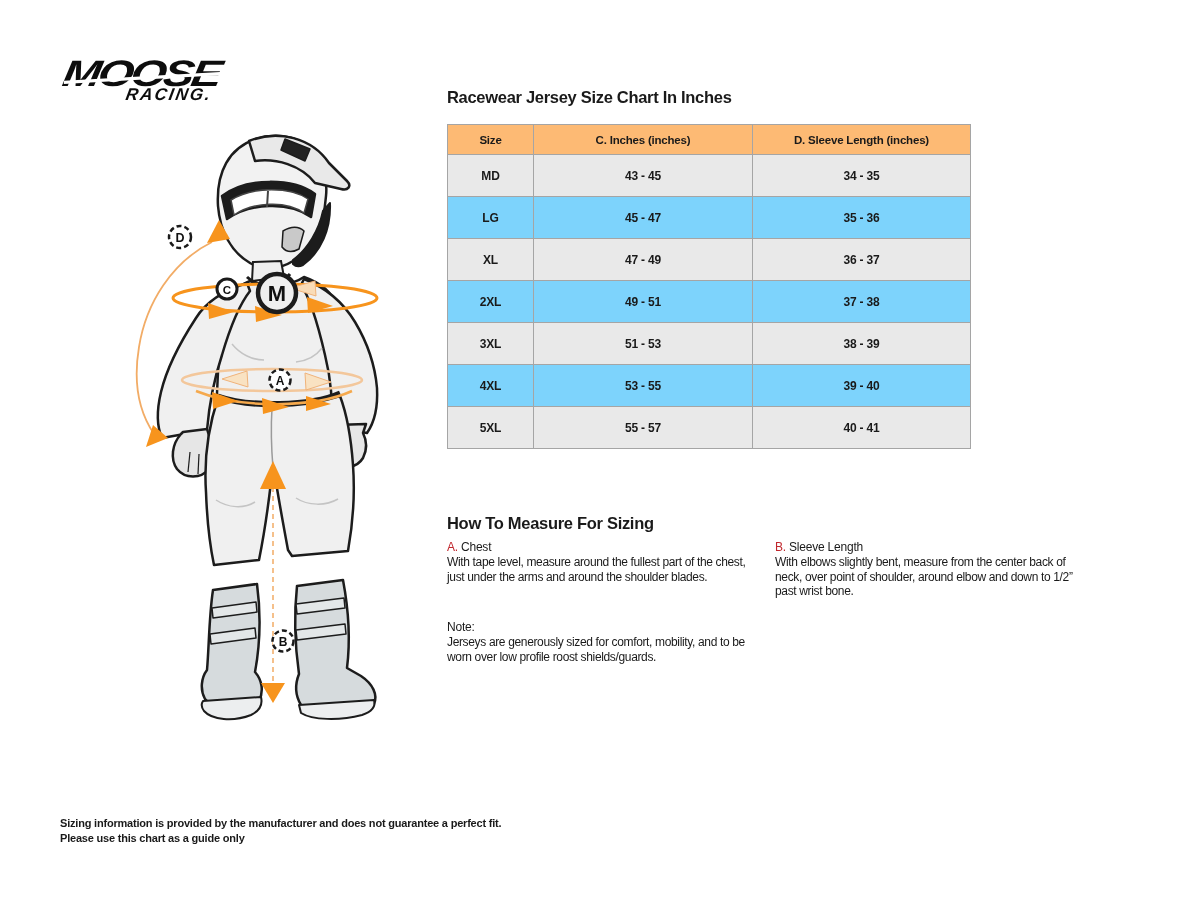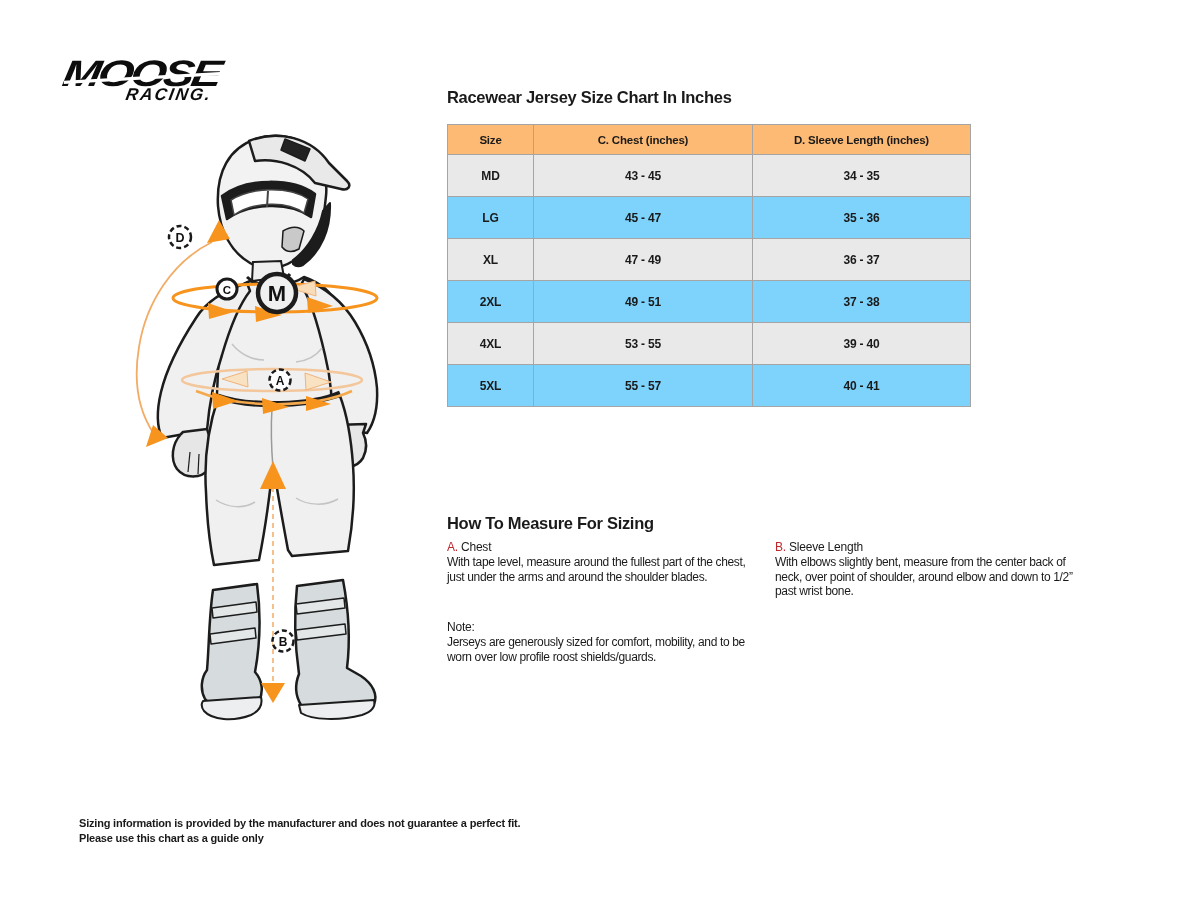--- a/index.html
+++ b/index.html
@@ -35,21 +35,21 @@
   .size-table td{height:41px;font-size:12px;letter-spacing:-.2px;background:#7dd3fc;}
   .size-table tbody tr:nth-child(odd) td{background:#e9e9e9;}
   .sec-heading{position:absolute;left:447px;top:514px;font-size:16.5px;font-weight:bold;letter-spacing:-.3px;}
   .measure-item{position:absolute;top:540px;width:312px;}
   .measure-a{left:447px;}
   .measure-b{left:775px;width:308px;}
   .item-head{font-size:12px;font-weight:normal;letter-spacing:-.2px;margin-bottom:1px;}
   .item-head .red{color:#c1272d;margin-right:3px;}
   .item-text{font-size:12px;line-height:1.22;letter-spacing:-.35px;}
   .note-block{position:absolute;left:447px;top:620px;width:312px;}
-  .footer{position:absolute;left:60px;top:816px;font-size:11px;font-weight:bold;line-height:1.35;letter-spacing:-.2px;margin-left:19px;}
+  .footer{position:absolute;left:60px;top:816px;font-size:11px;font-weight:bold;line-height:1.35;letter-spacing:-.2px;}
   
   .figure-wrap{position:absolute;left:85px;top:125px;width:360px;height:620px;}
   .figure-wrap svg{display:block;}
   .marker-letter{font-family:"Liberation Sans",sans-serif;font-weight:bold;fill:#111;}
 </style>
 </head>
 <body>
 
 <div class="logo">
   <div class="logo-moose">MOOSE</div>
@@ -60,21 +60,21 @@
 
 <table class="size-table">
   <colgroup>
       <col style="width:86px">
       <col style="width:219px">
       <col style="width:218px">
     </colgroup>
   <thead>
     <tr>
       <th>Size</th>
-      <th>C. Chest (inches)</th>
+      <th>C. Inches (inches)</th>
       <th>D. Sleeve Length (inches)</th>
     </tr>
   </thead>
   <tbody>
     <tr>
       <td>MD</td>
       <td>43 - 45</td>
       <td>34 - 35</td>
     </tr>
     <tr>
@@ -84,20 +84,25 @@
     </tr>
     <tr>
       <td>XL</td>
       <td>47 - 49</td>
       <td>36 - 37</td>
     </tr>
     <tr>
       <td>2XL</td>
       <td>49 - 51</td>
       <td>37 - 38</td>
+    </tr>
+    <tr>
+      <td>3XL</td>
+      <td>51 - 53</td>
+      <td>38 - 39</td>
     </tr>
     <tr>
       <td>4XL</td>
       <td>53 - 55</td>
       <td>39 - 40</td>
     </tr>
     <tr>
       <td>5XL</td>
       <td>55 - 57</td>
       <td>40 - 41</td>

